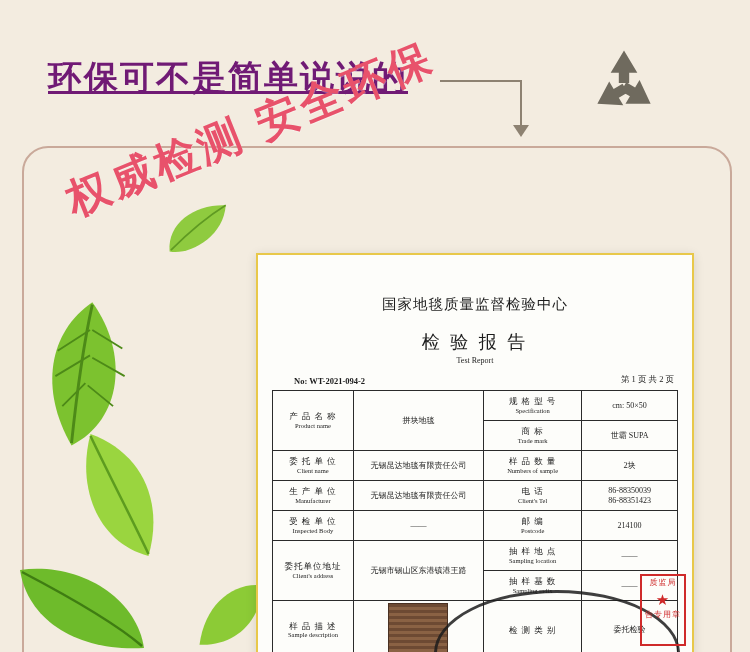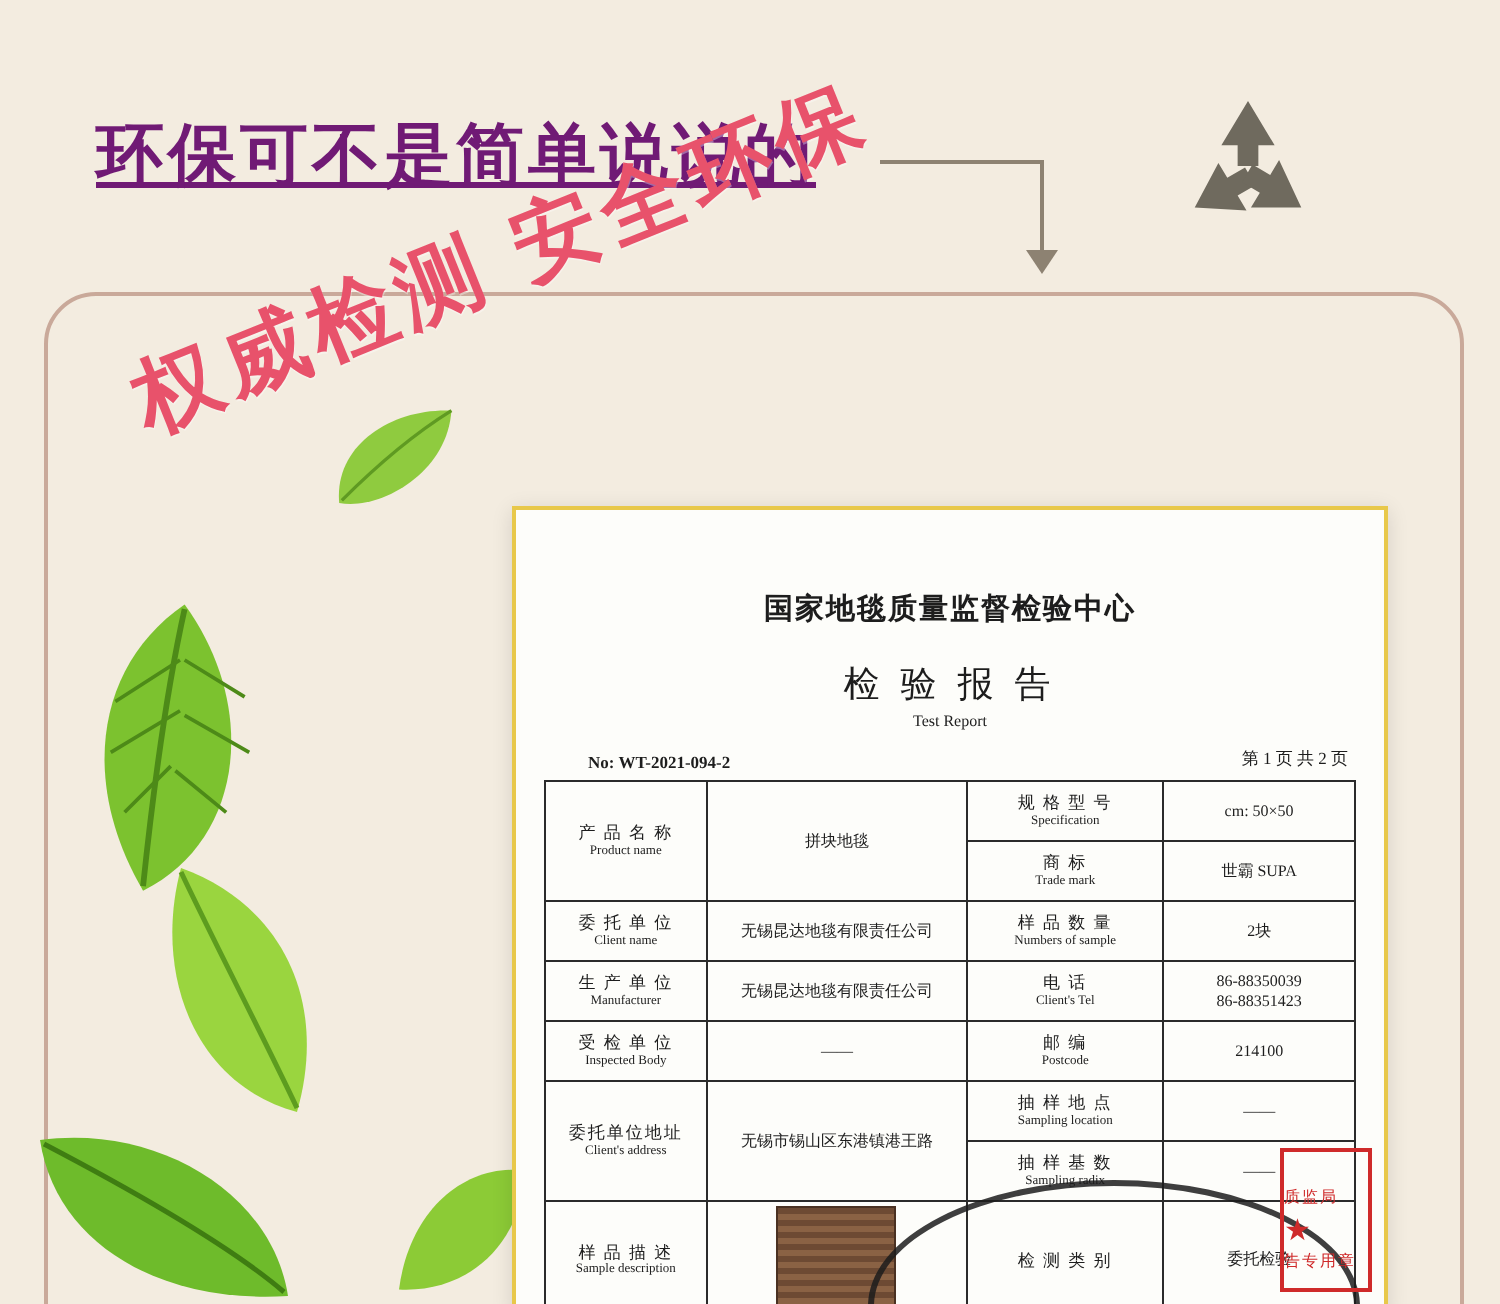--- a/index.html
+++ b/index.html
@@ -74,21 +74,21 @@
     box-shadow:0 2px 10px rgba(0,0,0,.12);
     overflow:hidden;
     font-family:"Liberation Serif", serif;
     color:#1d1d1d;
   }
   .doc-inner { position:absolute; inset:0; padding:10px 14px 0 14px; }
 
   .doc-title-cn {
     text-align:center;
     font-size:14.5px;
-    font-weight:bold;
+    font-weight:normal;
     letter-spacing:1px;
     margin-top:30px;
     font-family:"Liberation Serif", serif;
   }
   .doc-title-en {
     text-align:center;
     font-size:8.5px;
     margin-top:3px;
     letter-spacing:.2px;
   }
@@ -166,21 +166,22 @@
 
   
   .stamp-rect {
     position:absolute;
     right:6px; bottom:8px;
     width:46px; height:72px;
     border:2px solid #cf2a2a;
     color:#cf2a2a;
     font-size:8px;
     line-height:1.1;
-    padding-top:19px;
+    text-align:center;
+    padding-top:3px;
     font-family:Liberation Sans, sans-serif;
     letter-spacing:1px;
     box-sizing:border-box;
   }
   .stamp-star {
     display:block;
     font-size:15px;
     margin:4px 0 3px;
   }
   .stamp-oval {

